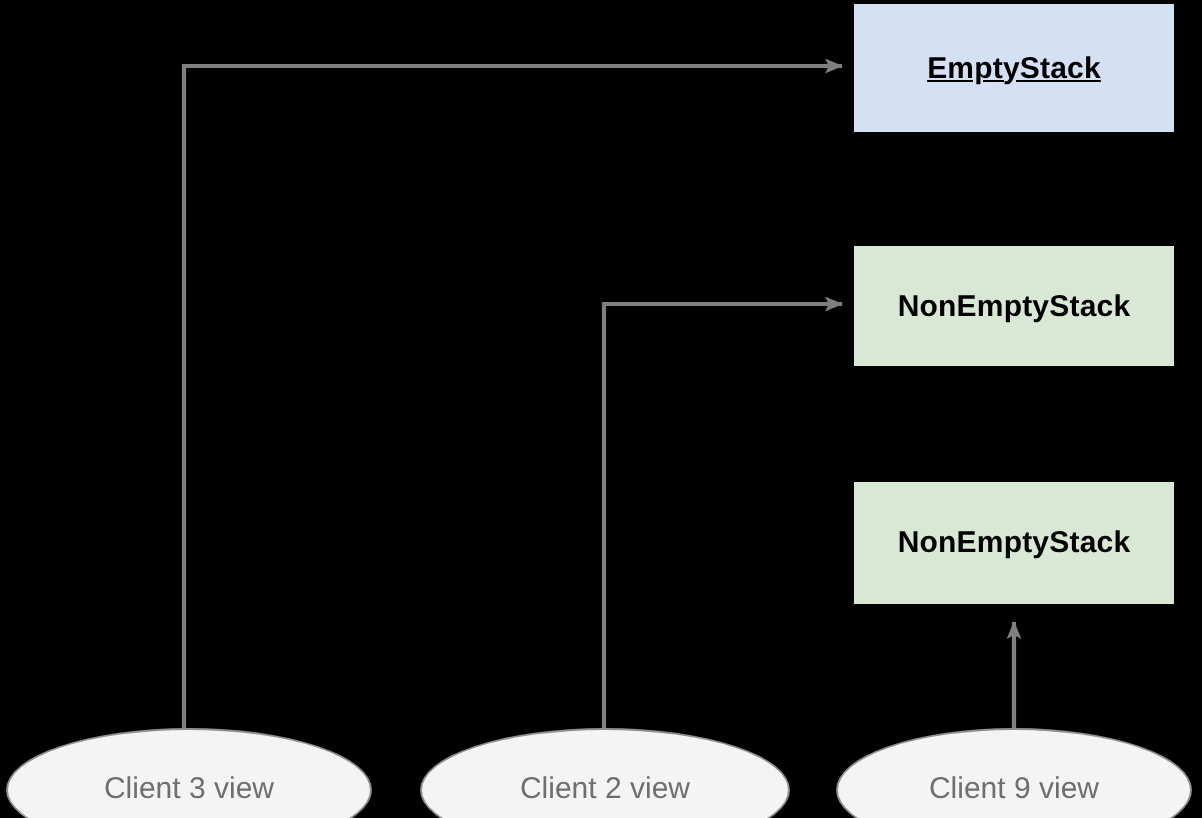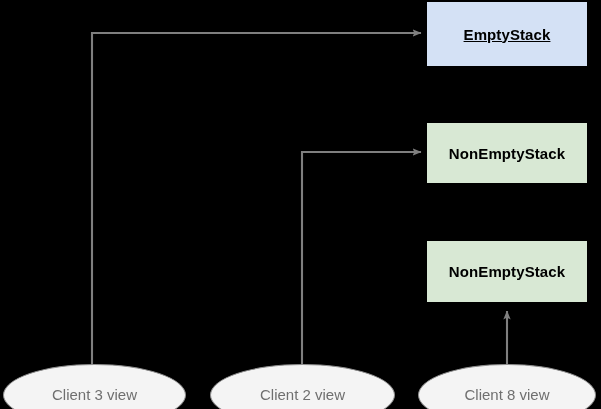--- a/index.html
+++ b/index.html
@@ -88,16 +88,16 @@
 
   <div class="node-ellipse" style="left:3px; top:364px; width:183px; height:62px; background:#f4f4f4; border:1.3px solid #8f8f8f;">
     <span class="ellipse-label">Client 3 view</span>
   </div>
 
   <div class="node-ellipse" style="left:210px; top:364px; width:185px; height:62px; background:#f4f4f4; border:1.3px solid #8f8f8f;">
     <span class="ellipse-label">Client 2 view</span>
   </div>
 
   <div class="node-ellipse" style="left:418px; top:364px; width:178px; height:62px; background:#f4f4f4; border:1.3px solid #8f8f8f;">
-    <span class="ellipse-label">Client 8 view</span>
+    <span class="ellipse-label">Client 9 view</span>
   </div>
 
 </div>
 
 </body></html>

